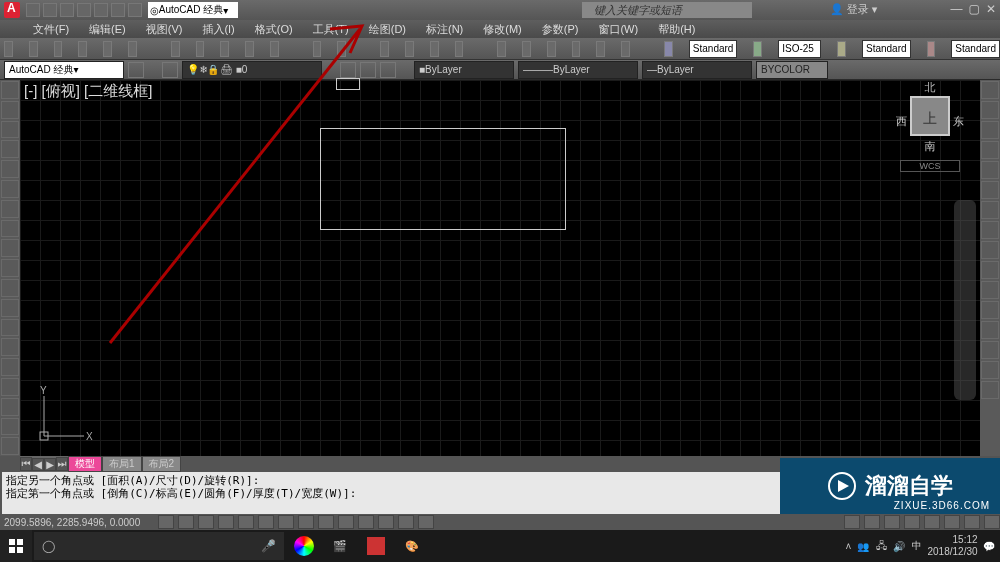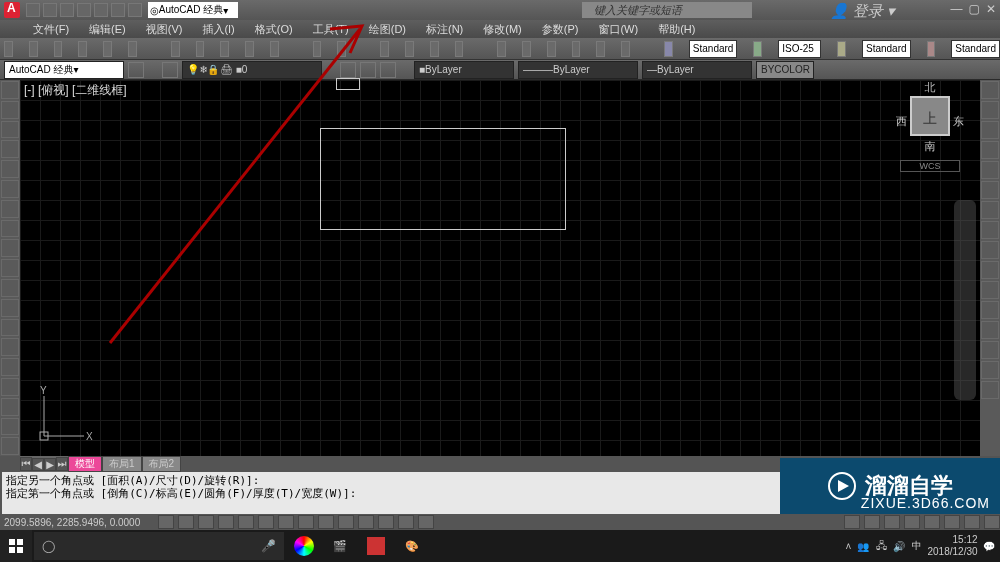--- a/index.html
+++ b/index.html
@@ -4,50 +4,50 @@
 <style>
 * { margin: 0; padding: 0; box-sizing: border-box; }
 body { font-family: "Microsoft YaHei", SimSun, sans-serif; font-size: 11px; background: #545454; color: #ccc; overflow: hidden; width: 1000px; height: 562px; position: relative; }
 .titlebar { height: 20px; background: linear-gradient(#6a6a6a,#555); display: flex; align-items: center; padding-left: 4px; }
 .titlebar .logo { width: 16px; height: 16px; background: #d23; border-radius: 2px; margin-right: 6px; position: relative; }
 .titlebar .logo::after { content: "A"; color: #fff; font-weight: bold; font-size: 12px; position: absolute; left: 3px; top: -1px; }
 .qat { display: flex; gap: 3px; }
 .qat span { width: 14px; height: 14px; border: 1px solid #777; background: #666; }
 .ws-combo { margin-left: 6px; width: 90px; height: 16px; background: #fff; color: #000; font-size: 10px; padding-left: 2px; display: flex; align-items: center; }
 .searchbox { position: absolute; left: 582px; top: 2px; width: 170px; height: 16px; background: #888; color: #333; font-style: italic; font-size: 11px; padding-left: 12px; display: flex; align-items: center; }
-.login { position: absolute; left: 830px; top: 2px; font-size: 15px; font-style: italic; }
+.login { position: absolute; left: 830px; top: 2px; font-size: 11px; }
 .winbtns { position: absolute; right: 4px; top: 2px; display: flex; gap: 6px; font-size: 12px; }
 .menubar { height: 18px; background: linear-gradient(#5e5e5e,#4a4a4a); display: flex; align-items: center; padding-left: 24px; gap: 2px; }
 .menubar span { padding: 1px 9px; font-size: 11px; color: #ddd; }
 .toolbar { height: 22px; background: linear-gradient(#6a6a6a,#555); display: flex; align-items: center; padding-left: 4px; gap: 16px; border-bottom: 1px solid #333; }
 .toolbar .tb { width: 16px; height: 16px; background: #6a6a6a; border: 1px solid #7a7a7a; }
 .toolbar .sep { width: 4px; }
 .style-combo { height: 18px; background: #fff; color: #000; font-size: 10px; padding: 0 3px; display: flex; align-items: center; border: 1px solid #333; }
 .propbar { height: 20px; background: linear-gradient(#6a6a6a,#555); display: flex; align-items: center; padding-left: 4px; gap: 4px; border-bottom: 1px solid #2a2a2a; }
 .propbar .combo { height: 18px; background: #333; color: #ccc; font-size: 10px; display: flex; align-items: center; padding: 0 4px; border: 1px solid #222; }
 .drawing { position: absolute; left: 20px; top: 80px; right: 20px; height: 376px; background: #000; background-image: linear-gradient(#1a1a1a 1px, transparent 1px), linear-gradient(90deg, #1a1a1a 1px, transparent 1px); background-size: 20px 20px; }
 .left-tools { position: absolute; left: 0; top: 80px; width: 20px; height: 376px; background: #5a5a5a; display: flex; flex-direction: column; }
 .left-tools div { width: 18px; height: 18px; border: 1px solid #6a6a6a; margin: 1px; }
 .right-tools { position: absolute; right: 0; top: 80px; width: 20px; height: 376px; background: #5a5a5a; display: flex; flex-direction: column; }
 .right-tools div { width: 18px; height: 18px; border: 1px solid #6a6a6a; margin: 1px; }
-.vp-label { position: absolute; left: 4px; top: 2px; color: #ddd; font-size: 12px; }
+.vp-label { position: absolute; left: 4px; top: 2px; color: #ddd; font-size: 15px; }
 .sel-rect { position: absolute; border: 1px solid #ccc; }
 .viewcube { position: absolute; right: 20px; top: 6px; width: 60px; height: 90px; }
 .cube { width: 40px; height: 40px; background: #888; border: 2px solid #ccc; margin: 10px auto; color: #333; text-align: center; line-height: 40px; font-size: 14px; }
 .compass { position: absolute; top: 0; width: 60px; text-align: center; font-size: 11px; color: #bbb; }
 .ucs { position: absolute; left: 14px; bottom: 10px; width: 60px; height: 60px; pointer-events: none; }
 .tabs { position: absolute; left: 20px; top: 456px; height: 16px; display: flex; align-items: center; background: #666; font-size: 10px; }
 .tabs .nav { width: 12px; text-align: center; background: #555; border: 1px solid #444; }
 .tabs .tab { padding: 0 6px; background: #888; border: 1px solid #444; }
 .cmd { position: absolute; left: 2px; top: 472px; right: 2px; height: 42px; background: #e8e8e8; color: #000; font-size: 11px; font-family: SimSun, monospace; padding: 2px 4px; line-height: 13px; }
 .status { position: absolute; left: 0; bottom: 32px; right: 0; height: 16px; background: #555; display: flex; align-items: center; font-size: 10px; padding-left: 4px; gap: 4px; }
 .status .coords { width: 150px; }
 .status .btn { width: 16px; height: 14px; background: #666; border: 1px solid #444; }
 .watermark { position: absolute; right: 0; bottom: 48px; width: 220px; height: 56px; background: #0c4a6e; color: #fff; display: flex; align-items: center; justify-content: center; font-size: 22px; font-weight: bold; }
-.watermark .small { font-size: 14px; position: absolute; bottom: 3px; right: 10px; font-weight: normal; letter-spacing: 1px; margin-left: 39px; }
+.watermark .small { font-size: 10px; position: absolute; bottom: 3px; right: 10px; font-weight: normal; letter-spacing: 1px; margin-left: 39px; }
 .taskbar { position: absolute; left: 0; bottom: 0; right: 0; height: 32px; background: #1a1a1a; display: flex; align-items: center; }
 .taskbar .start { width: 32px; height: 32px; background: #222; display: flex; align-items: center; justify-content: center; }
 .taskbar .search { flex: 0 0 250px; height: 28px; background: #2a2a2a; color: #aaa; display: flex; align-items: center; padding-left: 8px; margin-left: 2px; font-size: 12px; }
 .taskbar .tray { position: absolute; right: 4px; display: flex; align-items: center; gap: 6px; color: #ccc; font-size: 10px; }
 .taskbar .clock { text-align: right; line-height: 12px; }
 .taskbar .app { width: 32px; height: 28px; margin-left: 4px; display: flex; align-items: center; justify-content: center; }
 .arrow { position: absolute; left: 100px; top: 23px; pointer-events: none; z-index: 50; }
 </style>
 </head>
 <body>
@@ -134,21 +134,21 @@
   <div class="tb" style="width:16px;height:16px;border:1px solid #777"></div>
   <div class="combo" style="width:140px">💡❄🔒🖨 ■ <span>0</span></div>
   <div class="sep" style="width:10px"></div>
   <div class="tb" style="width:16px;height:16px;border:1px solid #777"></div>
   <div class="tb" style="width:16px;height:16px;border:1px solid #777"></div>
   <div class="tb" style="width:16px;height:16px;border:1px solid #777"></div>
   <div class="sep" style="width:10px"></div>
   <div class="combo" style="width:100px">■ <span>ByLayer</span></div>
   <div class="combo" style="width:120px">——— <span>ByLayer</span></div>
   <div class="combo" style="width:110px">— <span>ByLayer</span></div>
-  <div class="combo" style="width:58px;background:#888;color:#222">BYCOLOR</div>
+  <div class="combo" style="width:72px;background:#888;color:#222">BYCOLOR</div>
 </div>
 
 <div class="left-tools">
   <div></div>
   <div></div>
   <div></div>
   <div></div>
   <div></div>
   <div></div>
   <div></div>

